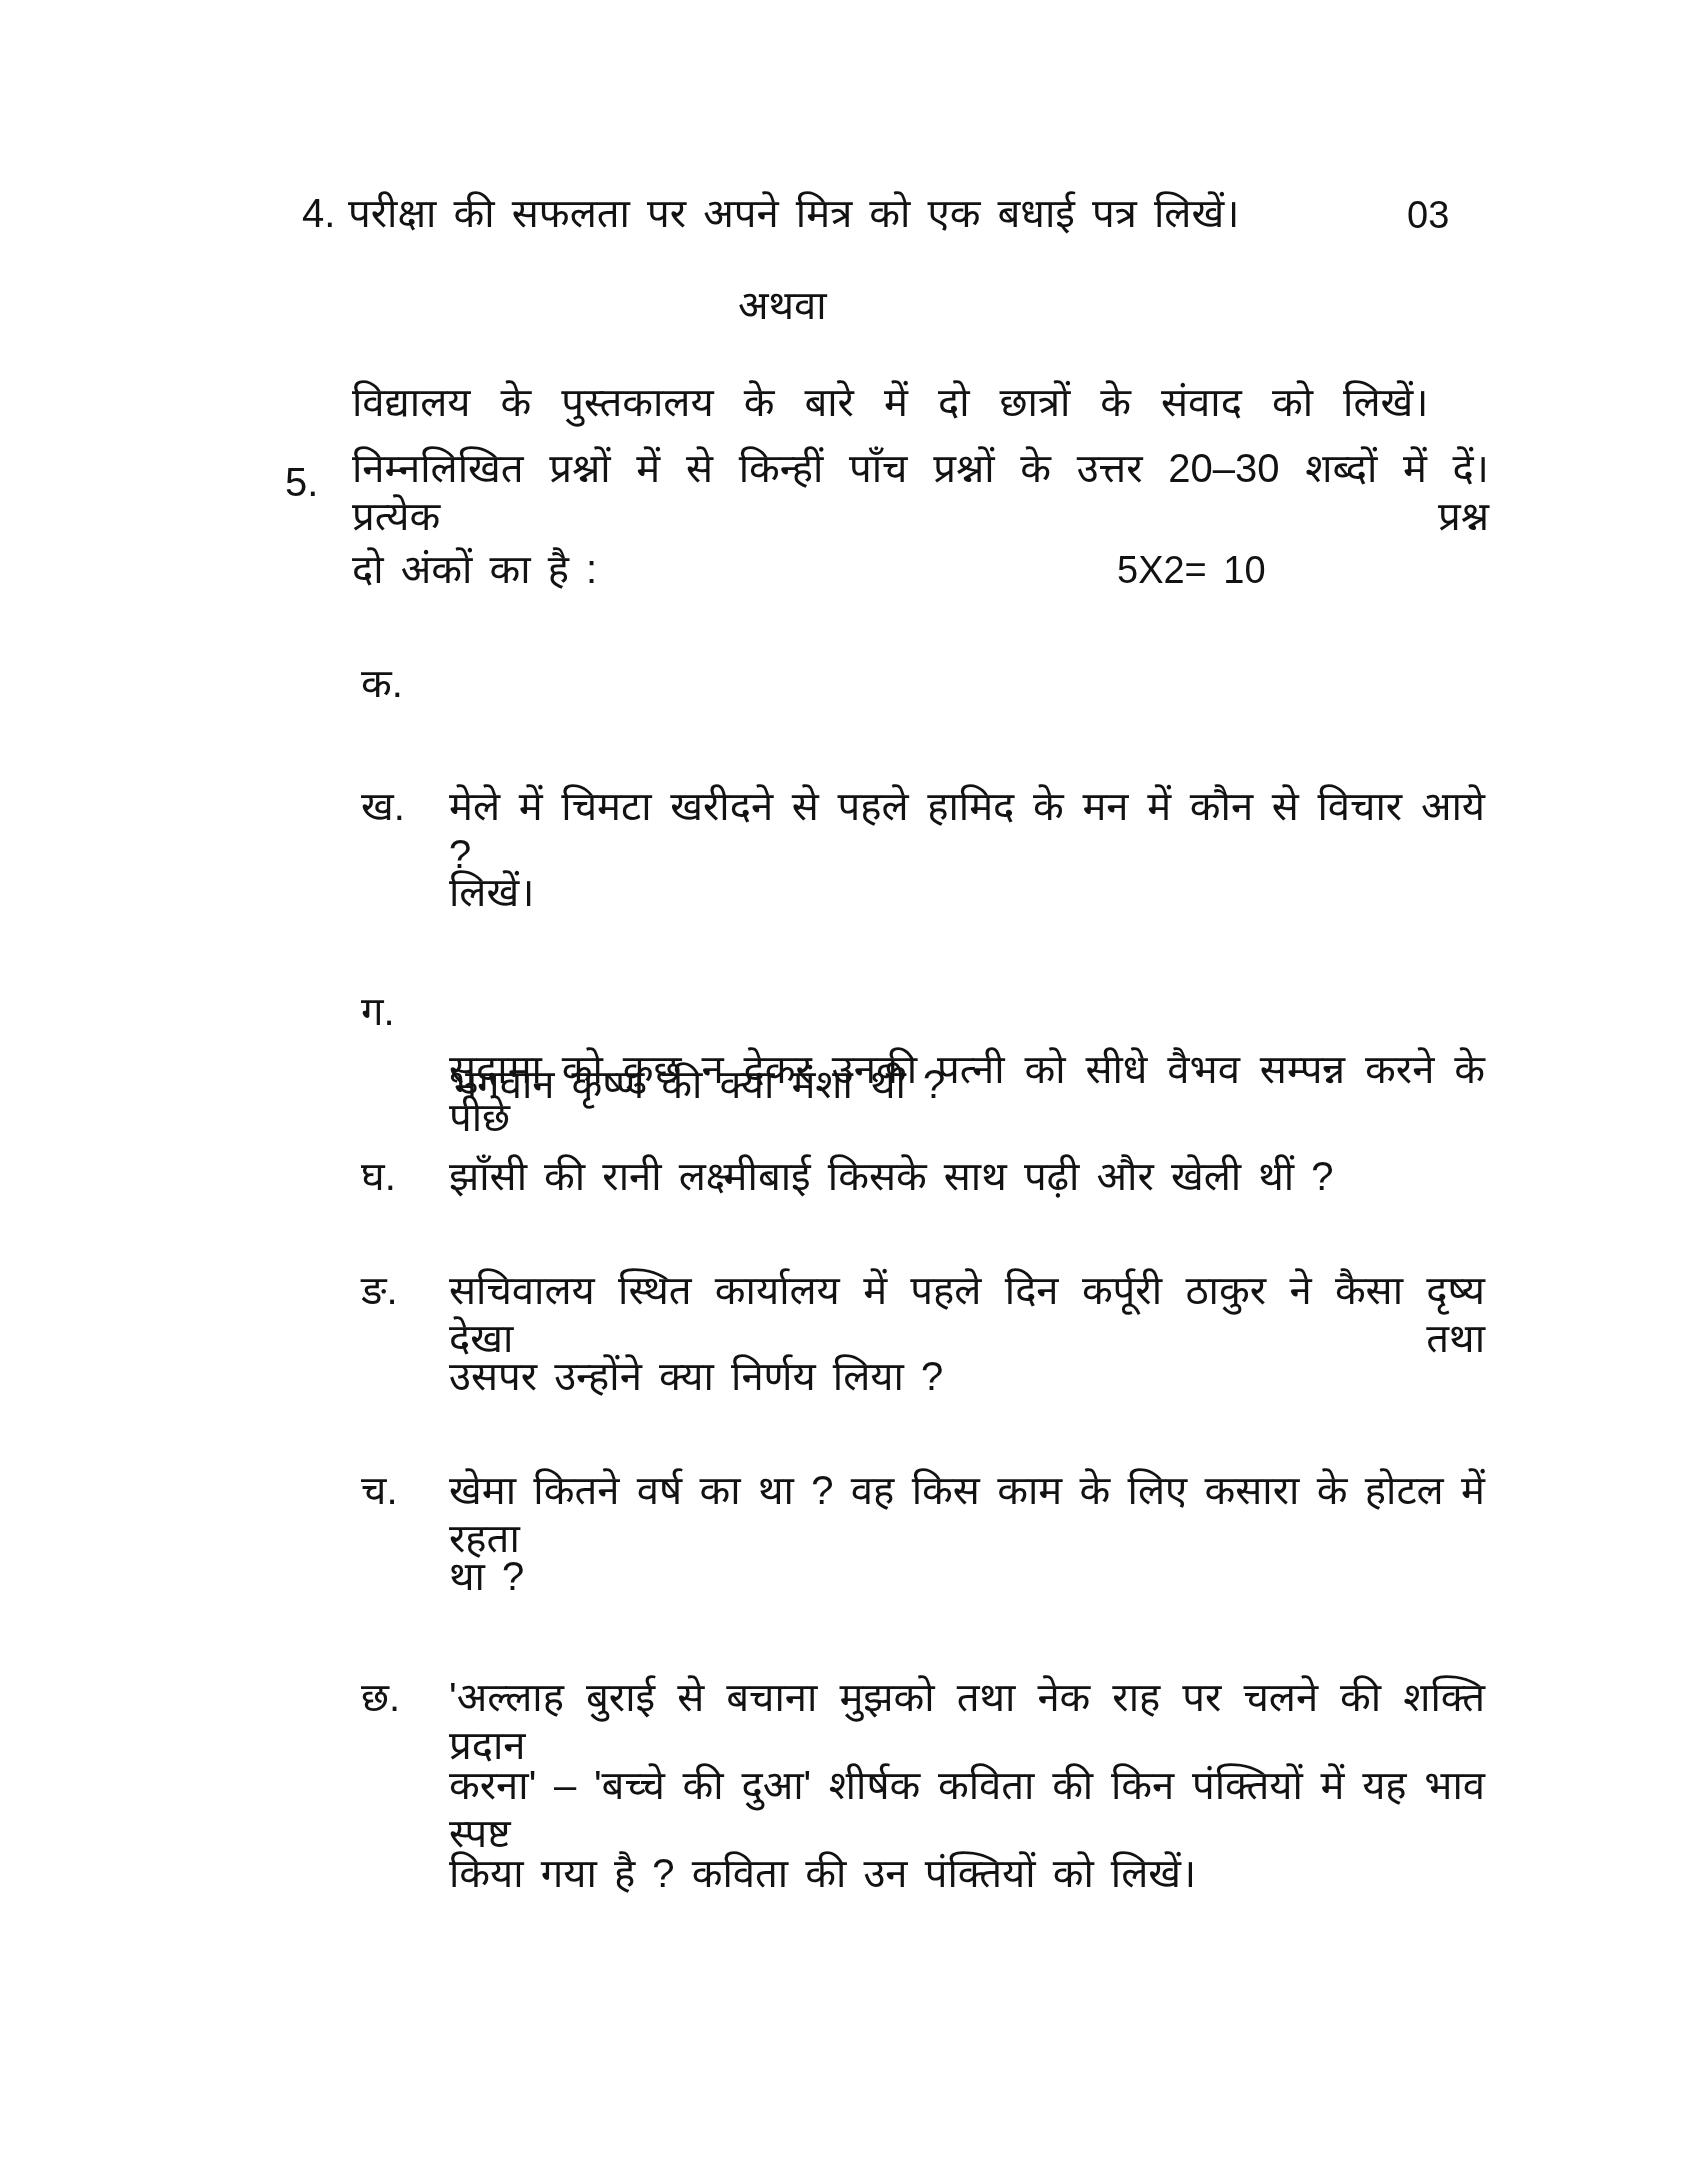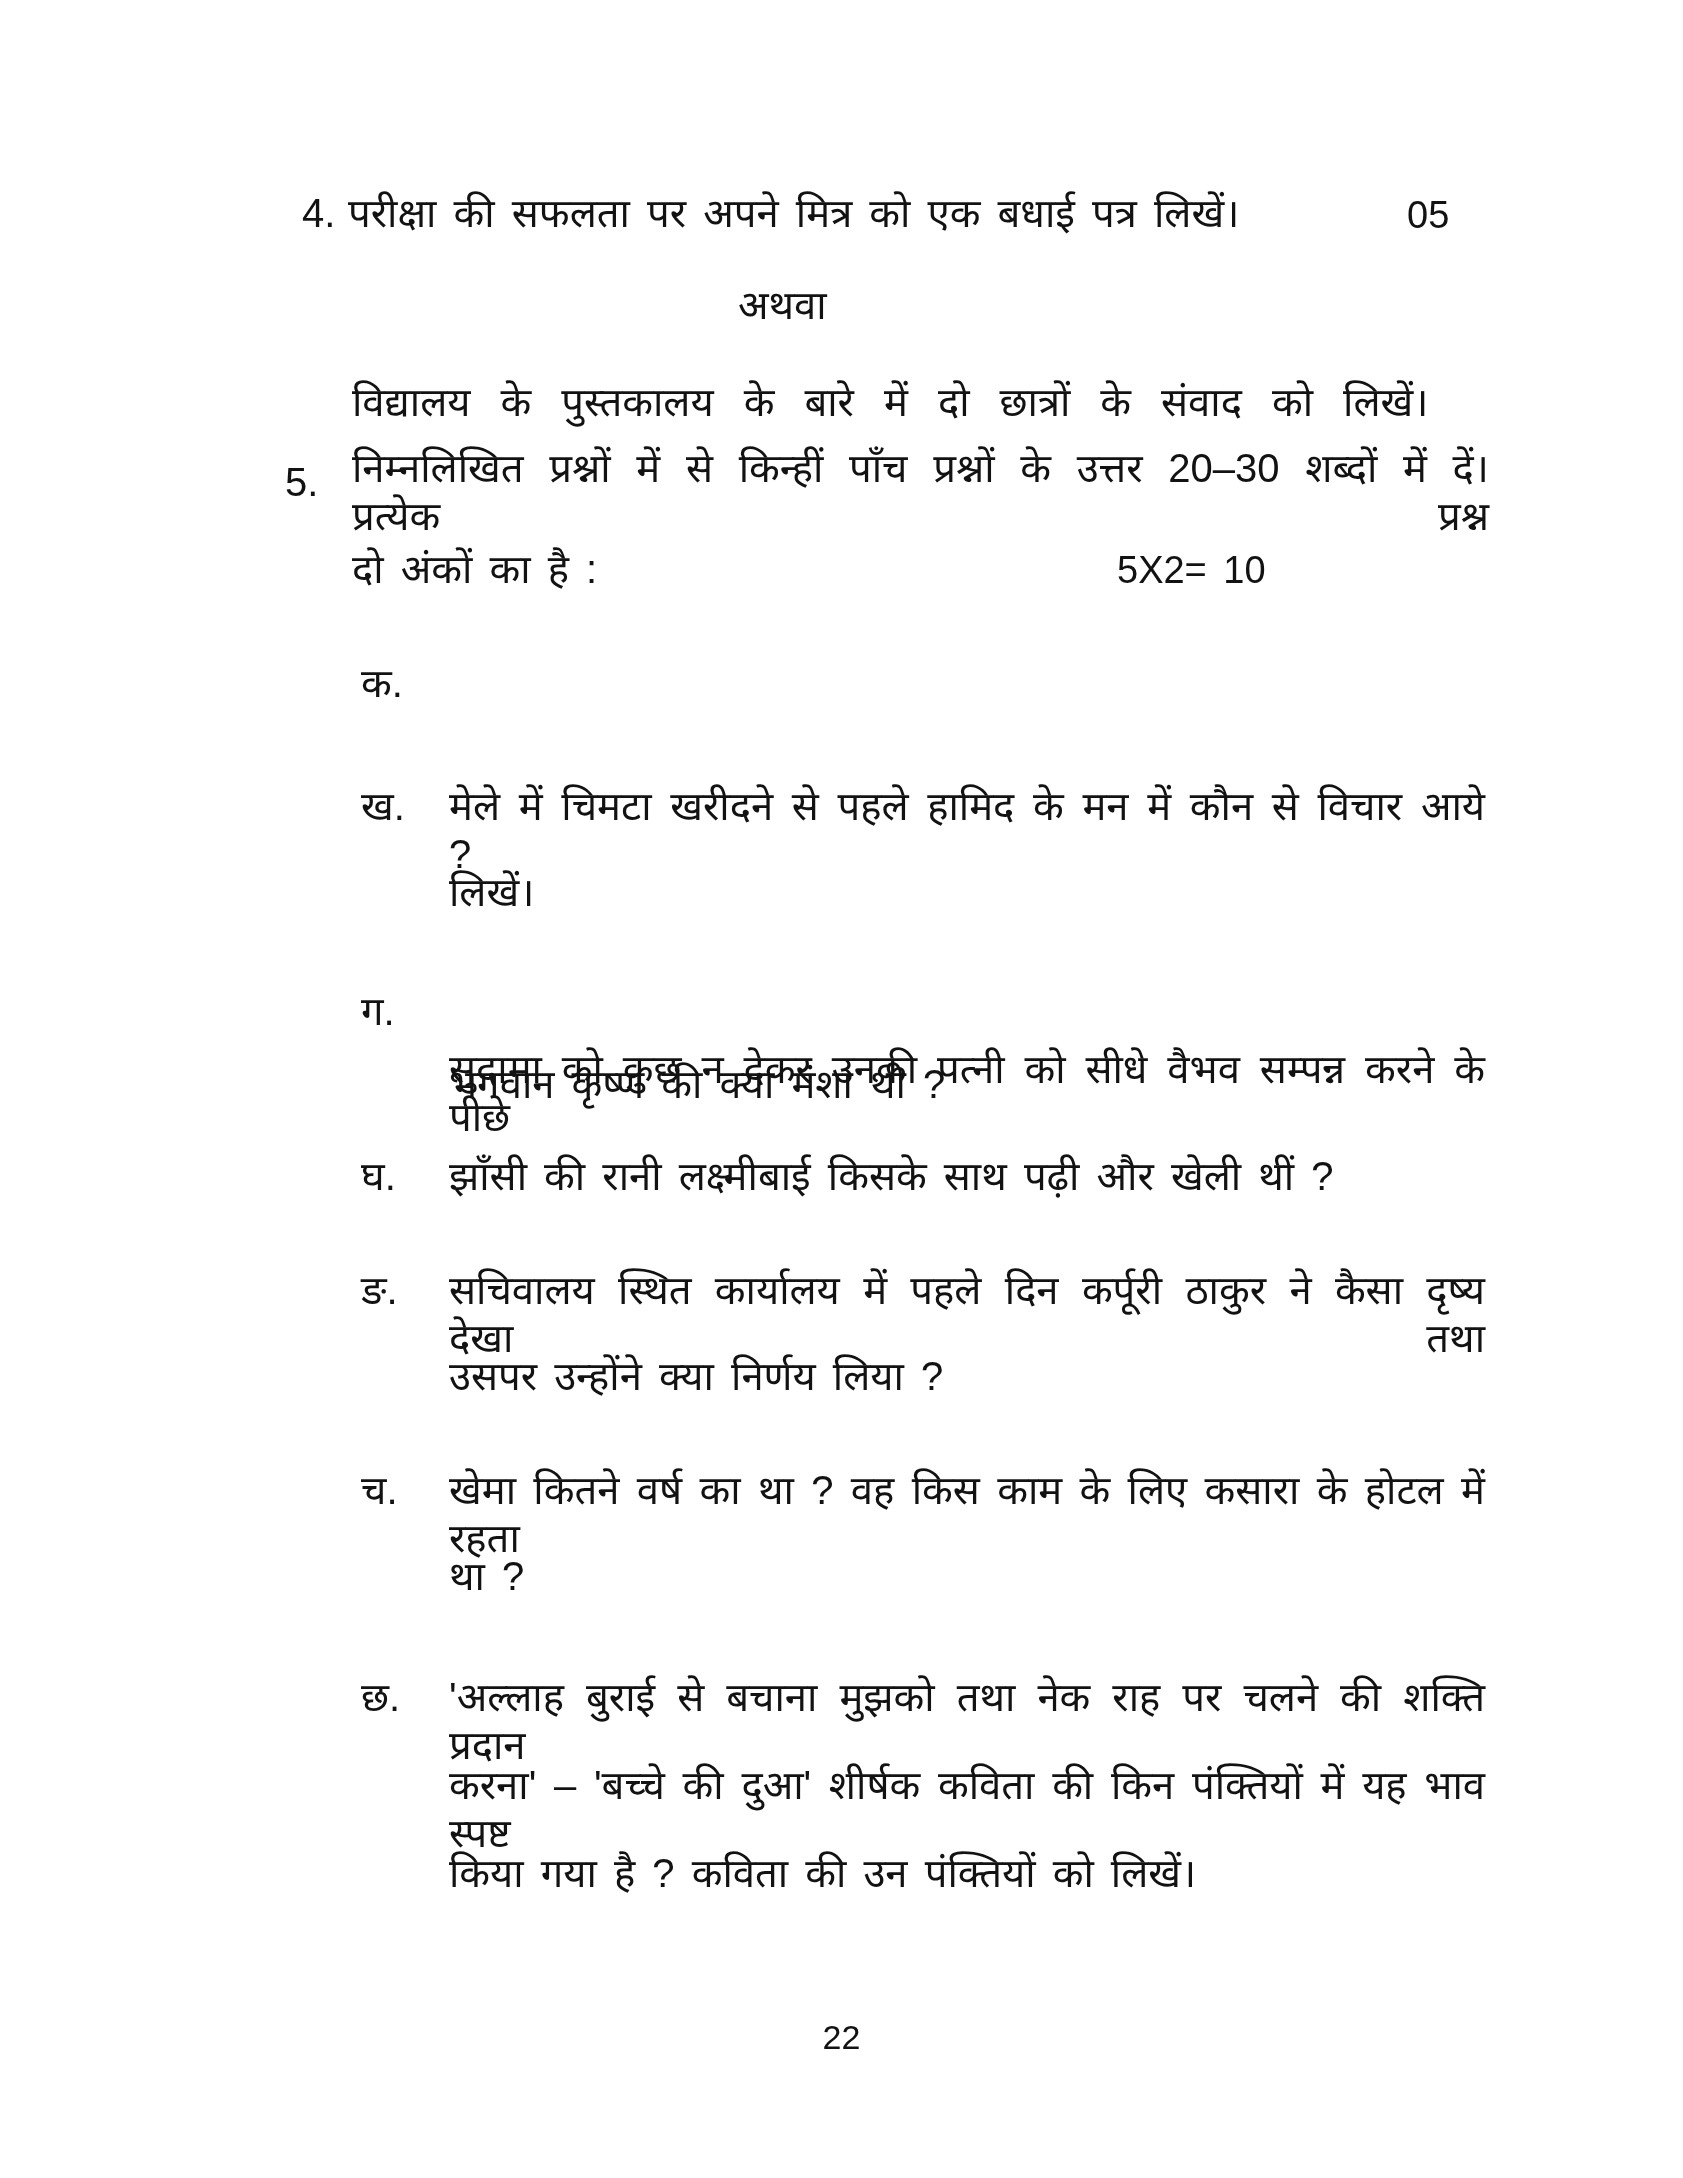--- a/index.html
+++ b/index.html
@@ -40,21 +40,21 @@
     font-size: 34px;
   }
 </style>
 </head>
 <body>
 
 <div class="page">
 
   <div class="line" style="left:302px; top:189px;">4.</div>
   <div class="line" style="left:348px; top:189px;">परीक्षा की सफलता पर अपने मित्र को एक बधाई पत्र लिखें।</div>
-  <div class="line marks" style="left:1407px; top:191px;">05</div>
+  <div class="line marks" style="left:1407px; top:191px;">03</div>
 
   <div class="line" style="left:738px; top:281px;">अथवा</div>
 
   <div class="line" style="left:352px; top:382px;font-family:Liberation Mono, monospace;">विद्यालय के पुस्तकालय के बारे में दो छात्रों के संवाद को लिखें।</div>
 
   <div class="line" style="left:285px; top:458px;">5.</div>
   <div class="line just" style="left:352px; top:444px; width:1137px;">निम्नलिखित प्रश्नों में से किन्हीं पाँच प्रश्नों के उत्तर 20–30 शब्दों में दें। प्रत्येक प्रश्न</div>
   <div class="line" style="left:352px; top:545px;">दो अंकों का है :</div>
   <div class="line marks" style="left:1117px; top:546px;">5X2= 10</div>
 
@@ -77,16 +77,15 @@
 
   <div class="line" style="left:361px; top:1466px;">च.</div>
   <div class="line just" style="left:449px; top:1466px; width:1036px;">खेमा कितने वर्ष का था ? वह किस काम के लिए कसारा के होटल में रहता</div>
   <div class="line" style="left:449px; top:1552px;">था ?</div>
 
   <div class="line" style="left:361px; top:1673px;">छ.</div>
   <div class="line just" style="left:449px; top:1673px; width:1036px;">'अल्लाह बुराई से बचाना मुझको तथा नेक राह पर चलने की शक्ति प्रदान</div>
   <div class="line just" style="left:449px; top:1761px; width:1036px;">करना' – 'बच्चे की दुआ' शीर्षक कविता की किन पंक्तियों में यह भाव स्पष्ट</div>
   <div class="line" style="left:449px; top:1849px;">किया गया है ? कविता की उन पंक्तियों को लिखें।</div>
 
-  <div class="pagenum" style="top:2013px;">22</div>
 
 </div>
 
 
 </body></html>

